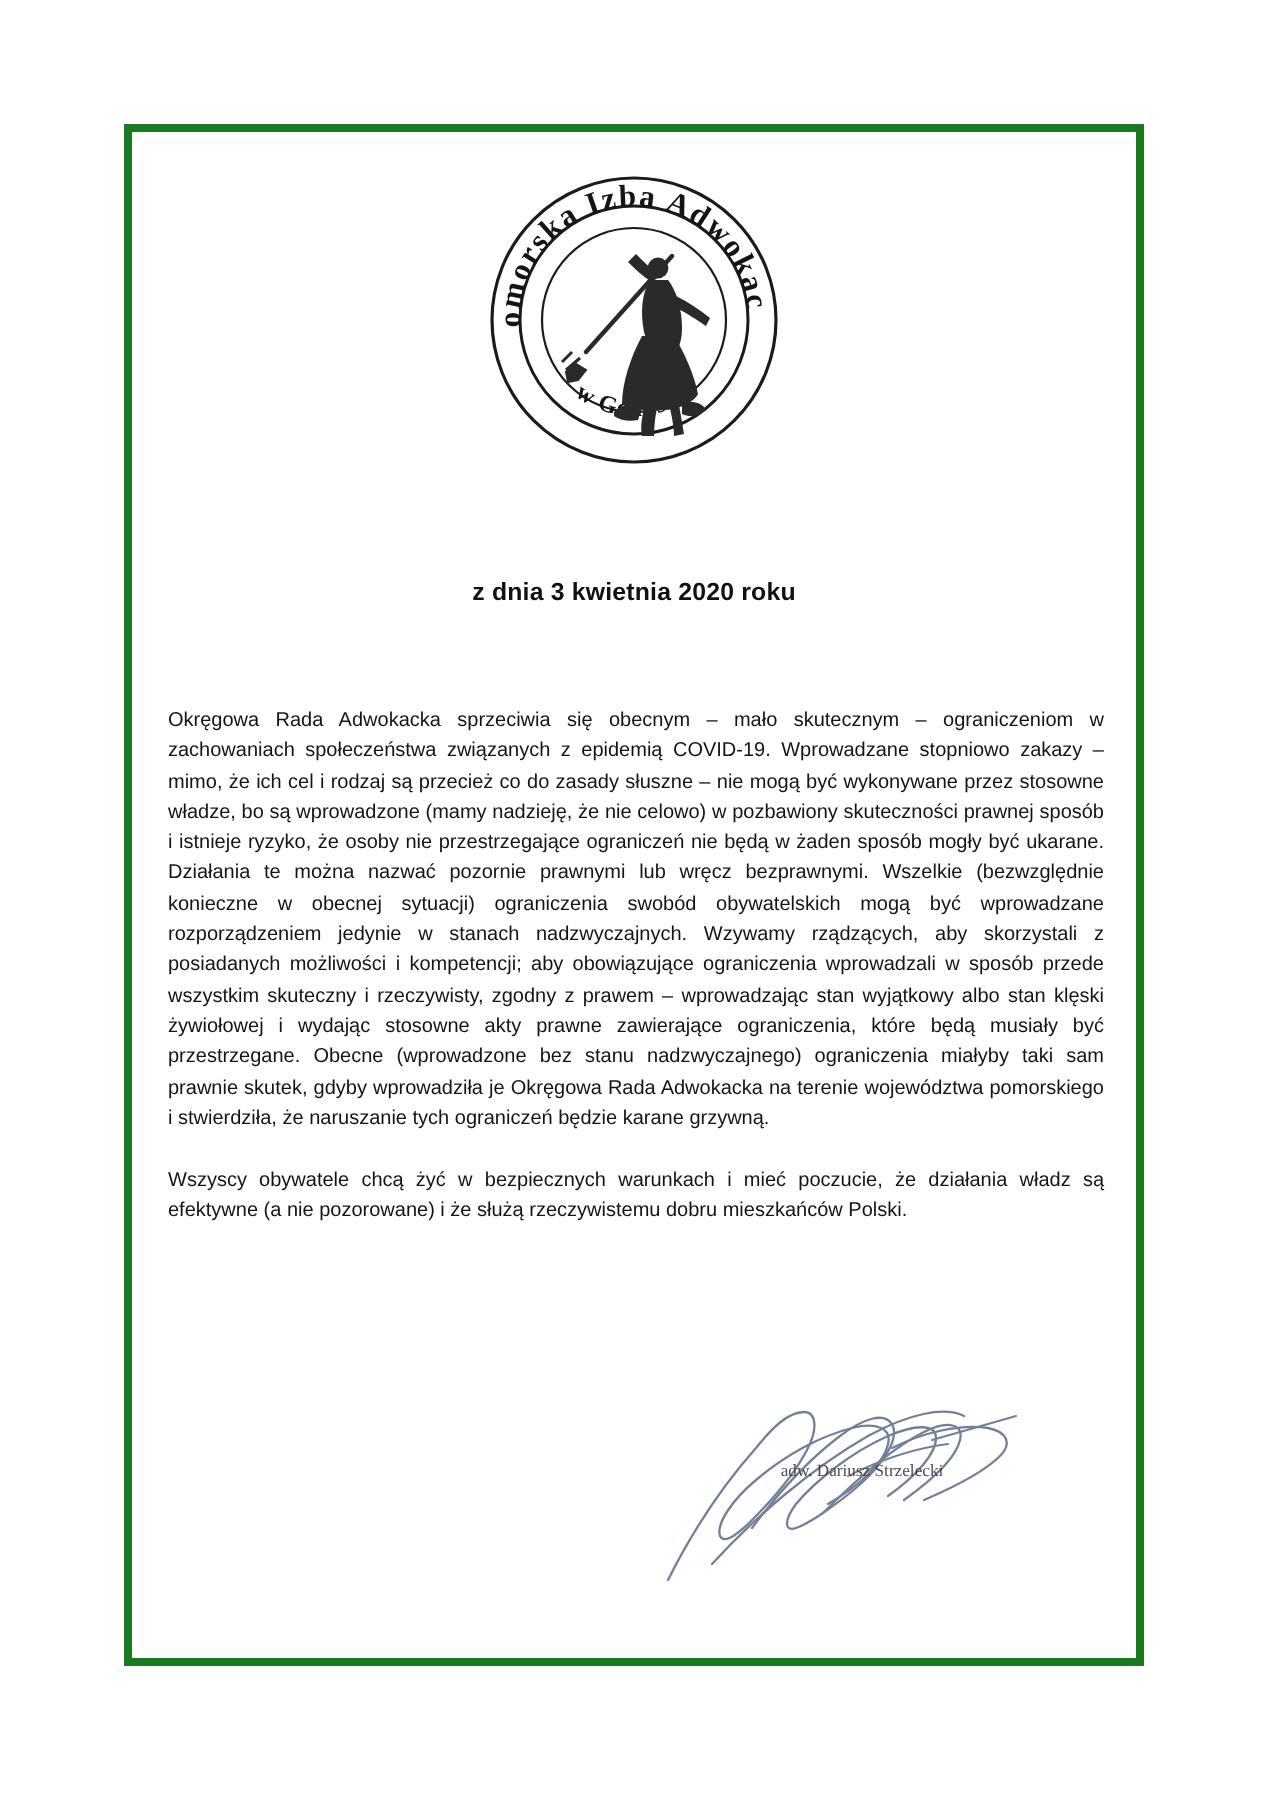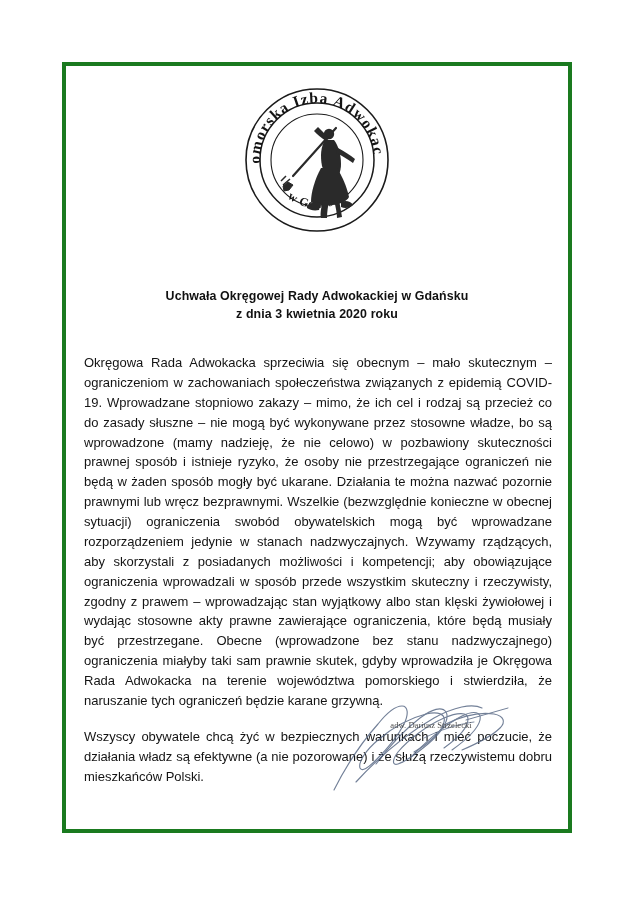--- a/index.html
+++ b/index.html
@@ -77,21 +77,21 @@
   }
 
   
   .body-block {
     position: absolute;
     left: 18px;
     right: 16px;
     top: 287px;
   }
   .para {
-    font-size: 13px;
+    font-size: 10px;
     line-height: 1.53;
     color: #141414;
     text-align: justify;
     text-justify: inter-word;
     margin: 0 0 16px 0;
     hyphens: none;
   }
   .para:last-child { margin-bottom: 12px; }
 
   
@@ -99,21 +99,21 @@
     position: absolute;
     right: 22px;
     top: 640px;
     width: 230px;
     height: 110px;
   }
   .sign-text {
     position: absolute;
     left: 0;
     right: 0;
-    top: 12px;
+    top: 22px;
     text-align: center;
     color: #3c3c3c;
     font-size: 8.6px;
     line-height: 1.85;
     font-family: "Liberation Serif", serif;
     opacity: .92;
   }
   .sign-scribble {
     position: absolute;
     left: 0;
@@ -173,21 +173,20 @@
               <path d="M93,116 C95,124 96,130 96,134 L101,133 C100,127 99,121 98,116 Z" stroke-width="0"></path>
 
               <path d="M66,122 C70,118 76,117 80,119 L78,126 C73,127 69,126 66,124 Z" stroke-width="0"></path>
               <path d="M100,118 C104,116 110,117 112,121 C109,124 104,125 100,123 Z" stroke-width="0"></path>
             </g>
           </svg>
         </div>
       </div>
 
       <div class="title-block">
-        <div class="title-line">Uchwała Okręgowej Rady Adwokackiej w Gdańsku</div>
         <div class="title-line">z dnia 3 kwietnia 2020 roku</div>
       </div>
 
       <div class="body-block">
         <p class="para">Okręgowa Rada Adwokacka sprzeciwia się obecnym – mało skutecznym – ograniczeniom w zachowaniach społeczeństwa związanych z epidemią COVID-19. Wprowadzane stopniowo zakazy – mimo, że ich cel i rodzaj są przecież co do zasady słuszne – nie mogą być wykonywane przez stosowne władze, bo są wprowadzone (mamy nadzieję, że nie celowo) w pozbawiony skuteczności prawnej sposób i istnieje ryzyko, że osoby nie przestrzegające ograniczeń nie będą w żaden sposób mogły być ukarane. Działania te można nazwać pozornie prawnymi lub wręcz bezprawnymi. Wszelkie (bezwzględnie konieczne w obecnej sytuacji) ograniczenia swobód obywatelskich mogą być wprowadzane rozporządzeniem jedynie w stanach nadzwyczajnych. Wzywamy rządzących, aby skorzystali z posiadanych możliwości i kompetencji; aby obowiązujące ograniczenia wprowadzali w sposób przede wszystkim skuteczny i rzeczywisty, zgodny z prawem – wprowadzając stan wyjątkowy albo stan klęski żywiołowej i wydając stosowne akty prawne zawierające ograniczenia, które będą musiały być przestrzegane. Obecne (wprowadzone bez stanu nadzwyczajnego) ograniczenia miałyby taki sam prawnie skutek, gdyby wprowadziła je Okręgowa Rada Adwokacka na terenie województwa pomorskiego i stwierdziła, że naruszanie tych ograniczeń będzie karane grzywną.</p>
         <p class="para">Wszyscy obywatele chcą żyć w bezpiecznych warunkach i mieć poczucie, że działania władz są efektywne (a nie pozorowane) i że służą rzeczywistemu dobru mieszkańców Polski.</p>
       </div>
 
       <div class="sign-block">
         <div class="sign-scribble">

